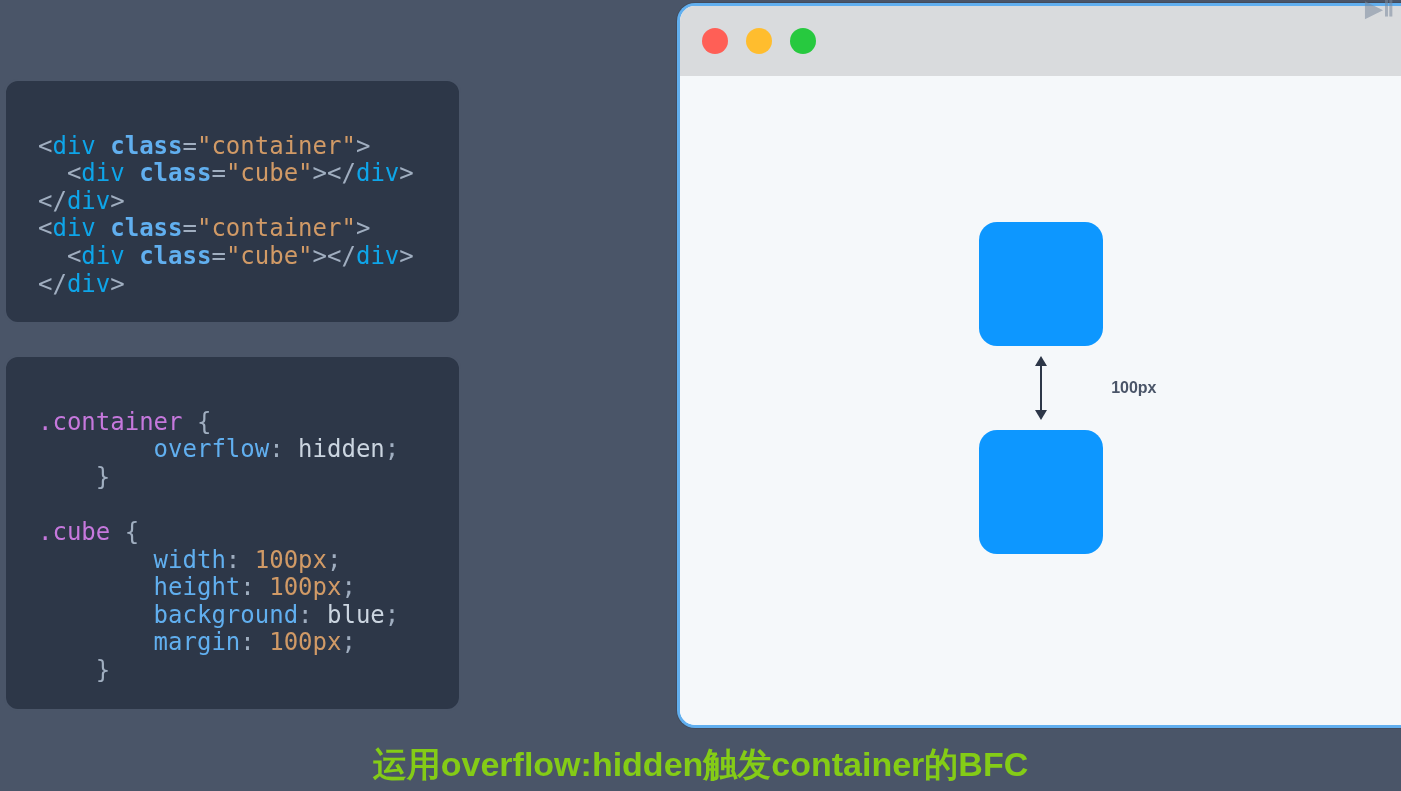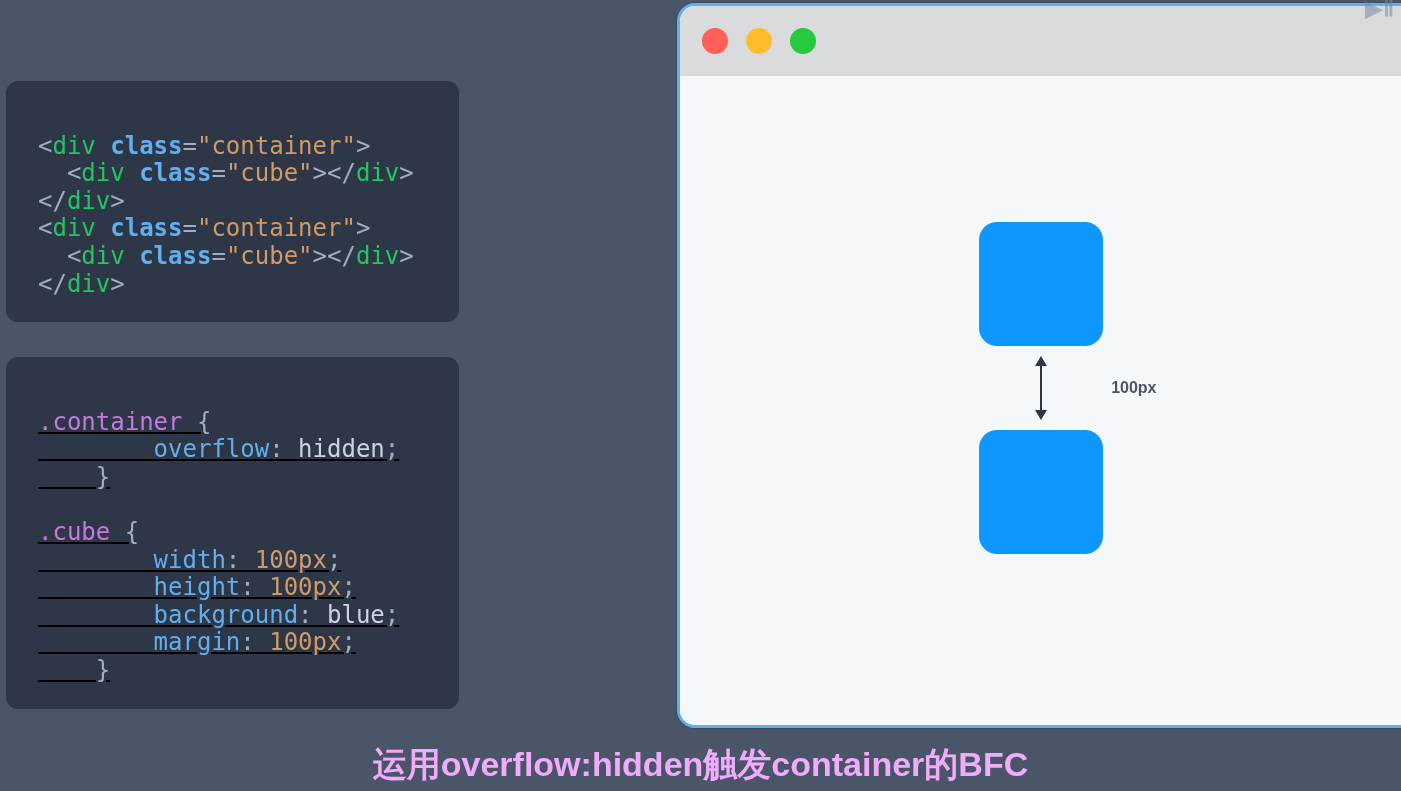--- a/index.html
+++ b/index.html
@@ -19,25 +19,25 @@
     background: #2d3748;
     border: 2px solid #4a5568;
     border-radius: 14px;
     padding: 24px 32px;
     font-size: 24px;
     line-height: 1.15;
     white-space: pre;
     font-family: ui-monospace, Menlo, Monaco, Consolas, monospace;
   }
   #html-block { top: 79px; width: 457px; }
-  #css-block  { top: 355px; width: 457px; text-decoration: underline; }
+  #css-block  { top: 355px; width: 457px; }
 
   
   .punct   { color: #a0aec0; }
-  .tag     { color: #22c55e; }
+  .tag     { color: #0ea5e9; }
   .attr    { color: #61afef; font-weight: bold; }
   .string  { color: #d19a66; }
   .sel     { color: #c678dd; }
   .prop    { color: #61afef; }
   .val     { color: #cbd5e0; }
   .num     { color: #d19a66; }
   .brace   { color: #a0aec0; }
 
   
   .browser {
@@ -117,21 +117,21 @@
   .arrow-line::after  { bottom: -2px; border-top: 10px solid #2d3748; }
 
   
   .caption {
     position: absolute;
     bottom: 3px;
     left: 0;
     width: 100%;
     text-align: center;
     font: 600 34px -apple-system, BlinkMacSystemFont, "PingFang SC", "Microsoft YaHei", sans-serif;
-    color: #f0abfc;
+    color: #84cc16;
   }
 
   
   .watermark {
     position: absolute;
     top: -4px;
     right: 6px;
     font: bold 22px sans-serif;
     color: #7b8a9e;
     letter-spacing: 1px;

